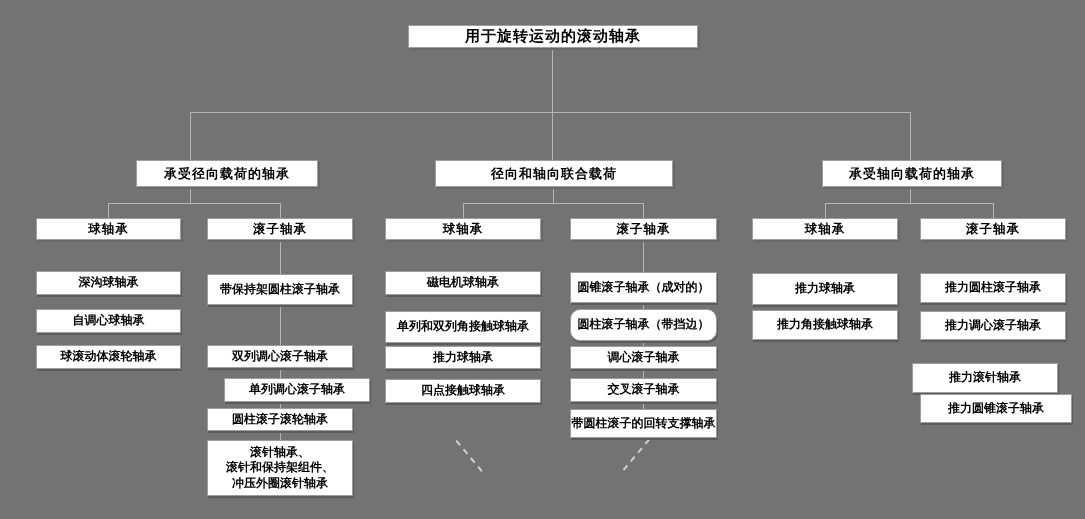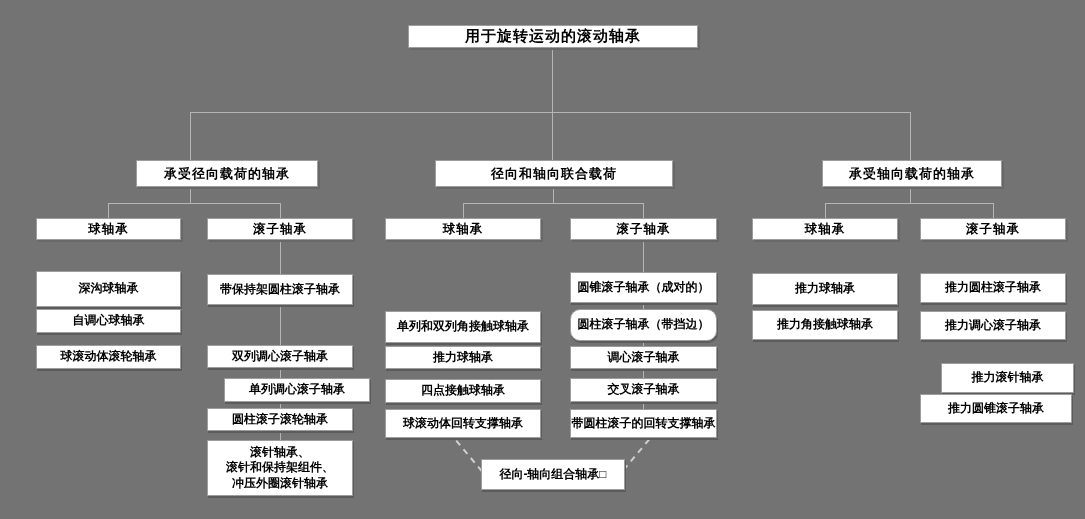--- a/index.html
+++ b/index.html
@@ -59,46 +59,45 @@
   <div class="box branch-box" style="left:435px;top:160px;width:238px;height:27px;">径向和轴向联合载荷</div>
   <div class="box branch-box" style="left:822px;top:160px;width:180px;height:27px;">承受轴向载荷的轴承</div>
 
   <div class="box subhead-box" style="left:36px;top:218px;width:145px;height:22px;">球轴承</div>
   <div class="box subhead-box" style="left:207px;top:218px;width:146px;height:22px;">滚子轴承</div>
   <div class="box subhead-box" style="left:385px;top:218px;width:156px;height:22px;">球轴承</div>
   <div class="box subhead-box" style="left:570px;top:218px;width:147px;height:22px;">滚子轴承</div>
   <div class="box subhead-box" style="left:752px;top:218px;width:146px;height:22px;">球轴承</div>
   <div class="box subhead-box" style="left:920px;top:218px;width:146px;height:22px;">滚子轴承</div>
 
-  <div class="box item-box" style="left:36px;top:271px;width:145px;height:36px;">深沟球轴承</div>
+  <div class="box item-box" style="left:36px;top:271px;width:145px;height:24px;">深沟球轴承</div>
   <div class="box item-box" style="left:36px;top:309px;width:145px;height:24px;">自调心球轴承</div>
   <div class="box item-box" style="left:36px;top:345px;width:145px;height:24px;">球滚动体滚轮轴承</div>
 
   <div class="box item-box" style="left:207px;top:274px;width:146px;height:31px;">带保持架圆柱滚子轴承</div>
   <div class="box item-box" style="left:207px;top:345px;width:146px;height:23px;">双列调心滚子轴承</div>
   <div class="box item-box" style="left:207px;top:378px;width:146px;height:24px;margin-left:17px;">单列调心滚子轴承</div>
   <div class="box item-box" style="left:207px;top:408px;width:146px;height:23px;">圆柱滚子滚轮轴承</div>
   <div class="box item-box multiline" style="left:207px;top:440px;width:146px;height:56px;">滚针轴承、
 滚针和保持架组件、
 冲压外圈滚针轴承</div>
 
+  <div class="box item-box" style="left:385px;top:271px;width:156px;height:24px;">磁电机球轴承</div>
   <div class="box item-box" style="left:385px;top:311px;width:156px;height:32px;">单列和双列角接触球轴承</div>
   <div class="box item-box" style="left:385px;top:346px;width:156px;height:23px;">推力球轴承</div>
   <div class="box item-box" style="left:385px;top:379px;width:156px;height:24px;">四点接触球轴承</div>
-  <div class="box item-box" style="left:385px;top:409px;width:156px;height:29px;">球滚动体回转支撑轴承</div>
 
   <div class="box item-box" style="left:570px;top:272px;width:147px;height:31px;">圆锥滚子轴承（成对的）</div>
   <div class="box item-box" style="left:570px;top:309px;width:147px;height:32px;border-radius:10px;">圆柱滚子轴承（带挡边）</div>
   <div class="box item-box" style="left:570px;top:346px;width:147px;height:23px;">调心滚子轴承</div>
   <div class="box item-box" style="left:570px;top:378px;width:147px;height:24px;">交叉滚子轴承</div>
   <div class="box item-box" style="left:570px;top:409px;width:147px;height:29px;">带圆柱滚子的回转支撑轴承</div>
 
-  <div class="box item-box" style="left:481px;top:459px;width:144px;height:31px;">径向-轴向组合轴承□</div>
 
   <div class="box item-box" style="left:752px;top:273px;width:146px;height:32px;">推力球轴承</div>
   <div class="box item-box" style="left:752px;top:310px;width:146px;height:30px;">推力角接触球轴承</div>
 
   <div class="box item-box" style="left:920px;top:311px;width:146px;height:29px;">推力调心滚子轴承</div>
   <div class="box item-box" style="left:920px;top:273px;width:146px;height:30px;">推力圆柱滚子轴承</div>
-  <div class="box item-box" style="left:941px;top:363px;width:133px;height:30px;">推力滚针轴承</div>
+  <div class="box item-box" style="left:912px;top:363px;width:146px;height:30px;">推力滚针轴承</div>
   <div class="box item-box" style="left:920px;top:394px;width:152px;height:29px;">推力圆锥滚子轴承</div>
 
 </div>
 
 </body></html>

